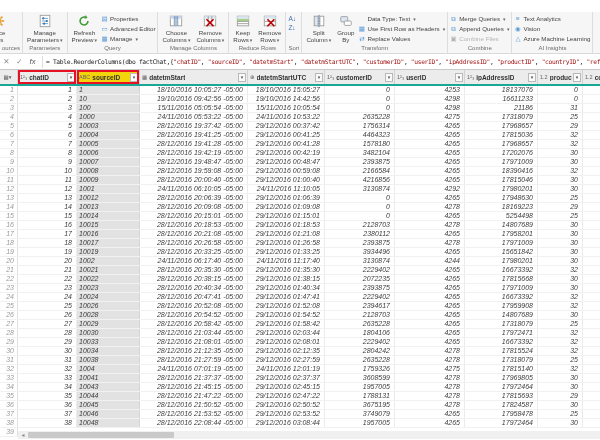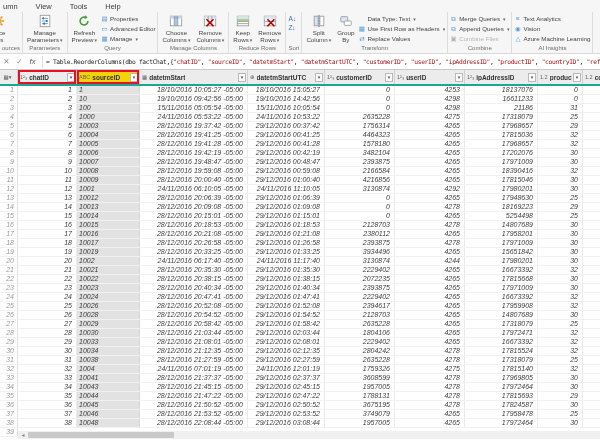--- a/index.html
+++ b/index.html
@@ -89,26 +89,20 @@
   #hs-left { width:10px; text-align:center; font-size:6px; color:#8a8a8a;
     cursor:pointer; line-height:8px; }
   #hs-thumb { width:146px; height:6px; background:#c9c9c9; border-radius:1px;
     cursor:grab; }
 </style>
 </head>
 <body>
 
 <div id="stage">
 
-  <div id="menubar">
-    <span>umn</span>
-    <span>View</span>
-    <span>Tools</span>
-    <span>Help</span>
-  </div>
 
   <div id="ribbon">
       <div class="rgroup cut">
         <div class="rbody">
           <div class="rbtn-lg">
             <div class="ric"><svg viewBox="0 0 16 16">
                 <g stroke="#e8a33d" stroke-width="2">
                   <line x1="8" y1="1" x2="8" y2="4"></line>
                   <line x1="8" y1="12" x2="8" y2="15"></line>
                   <line x1="1" y1="8" x2="4" y2="8"></line>

